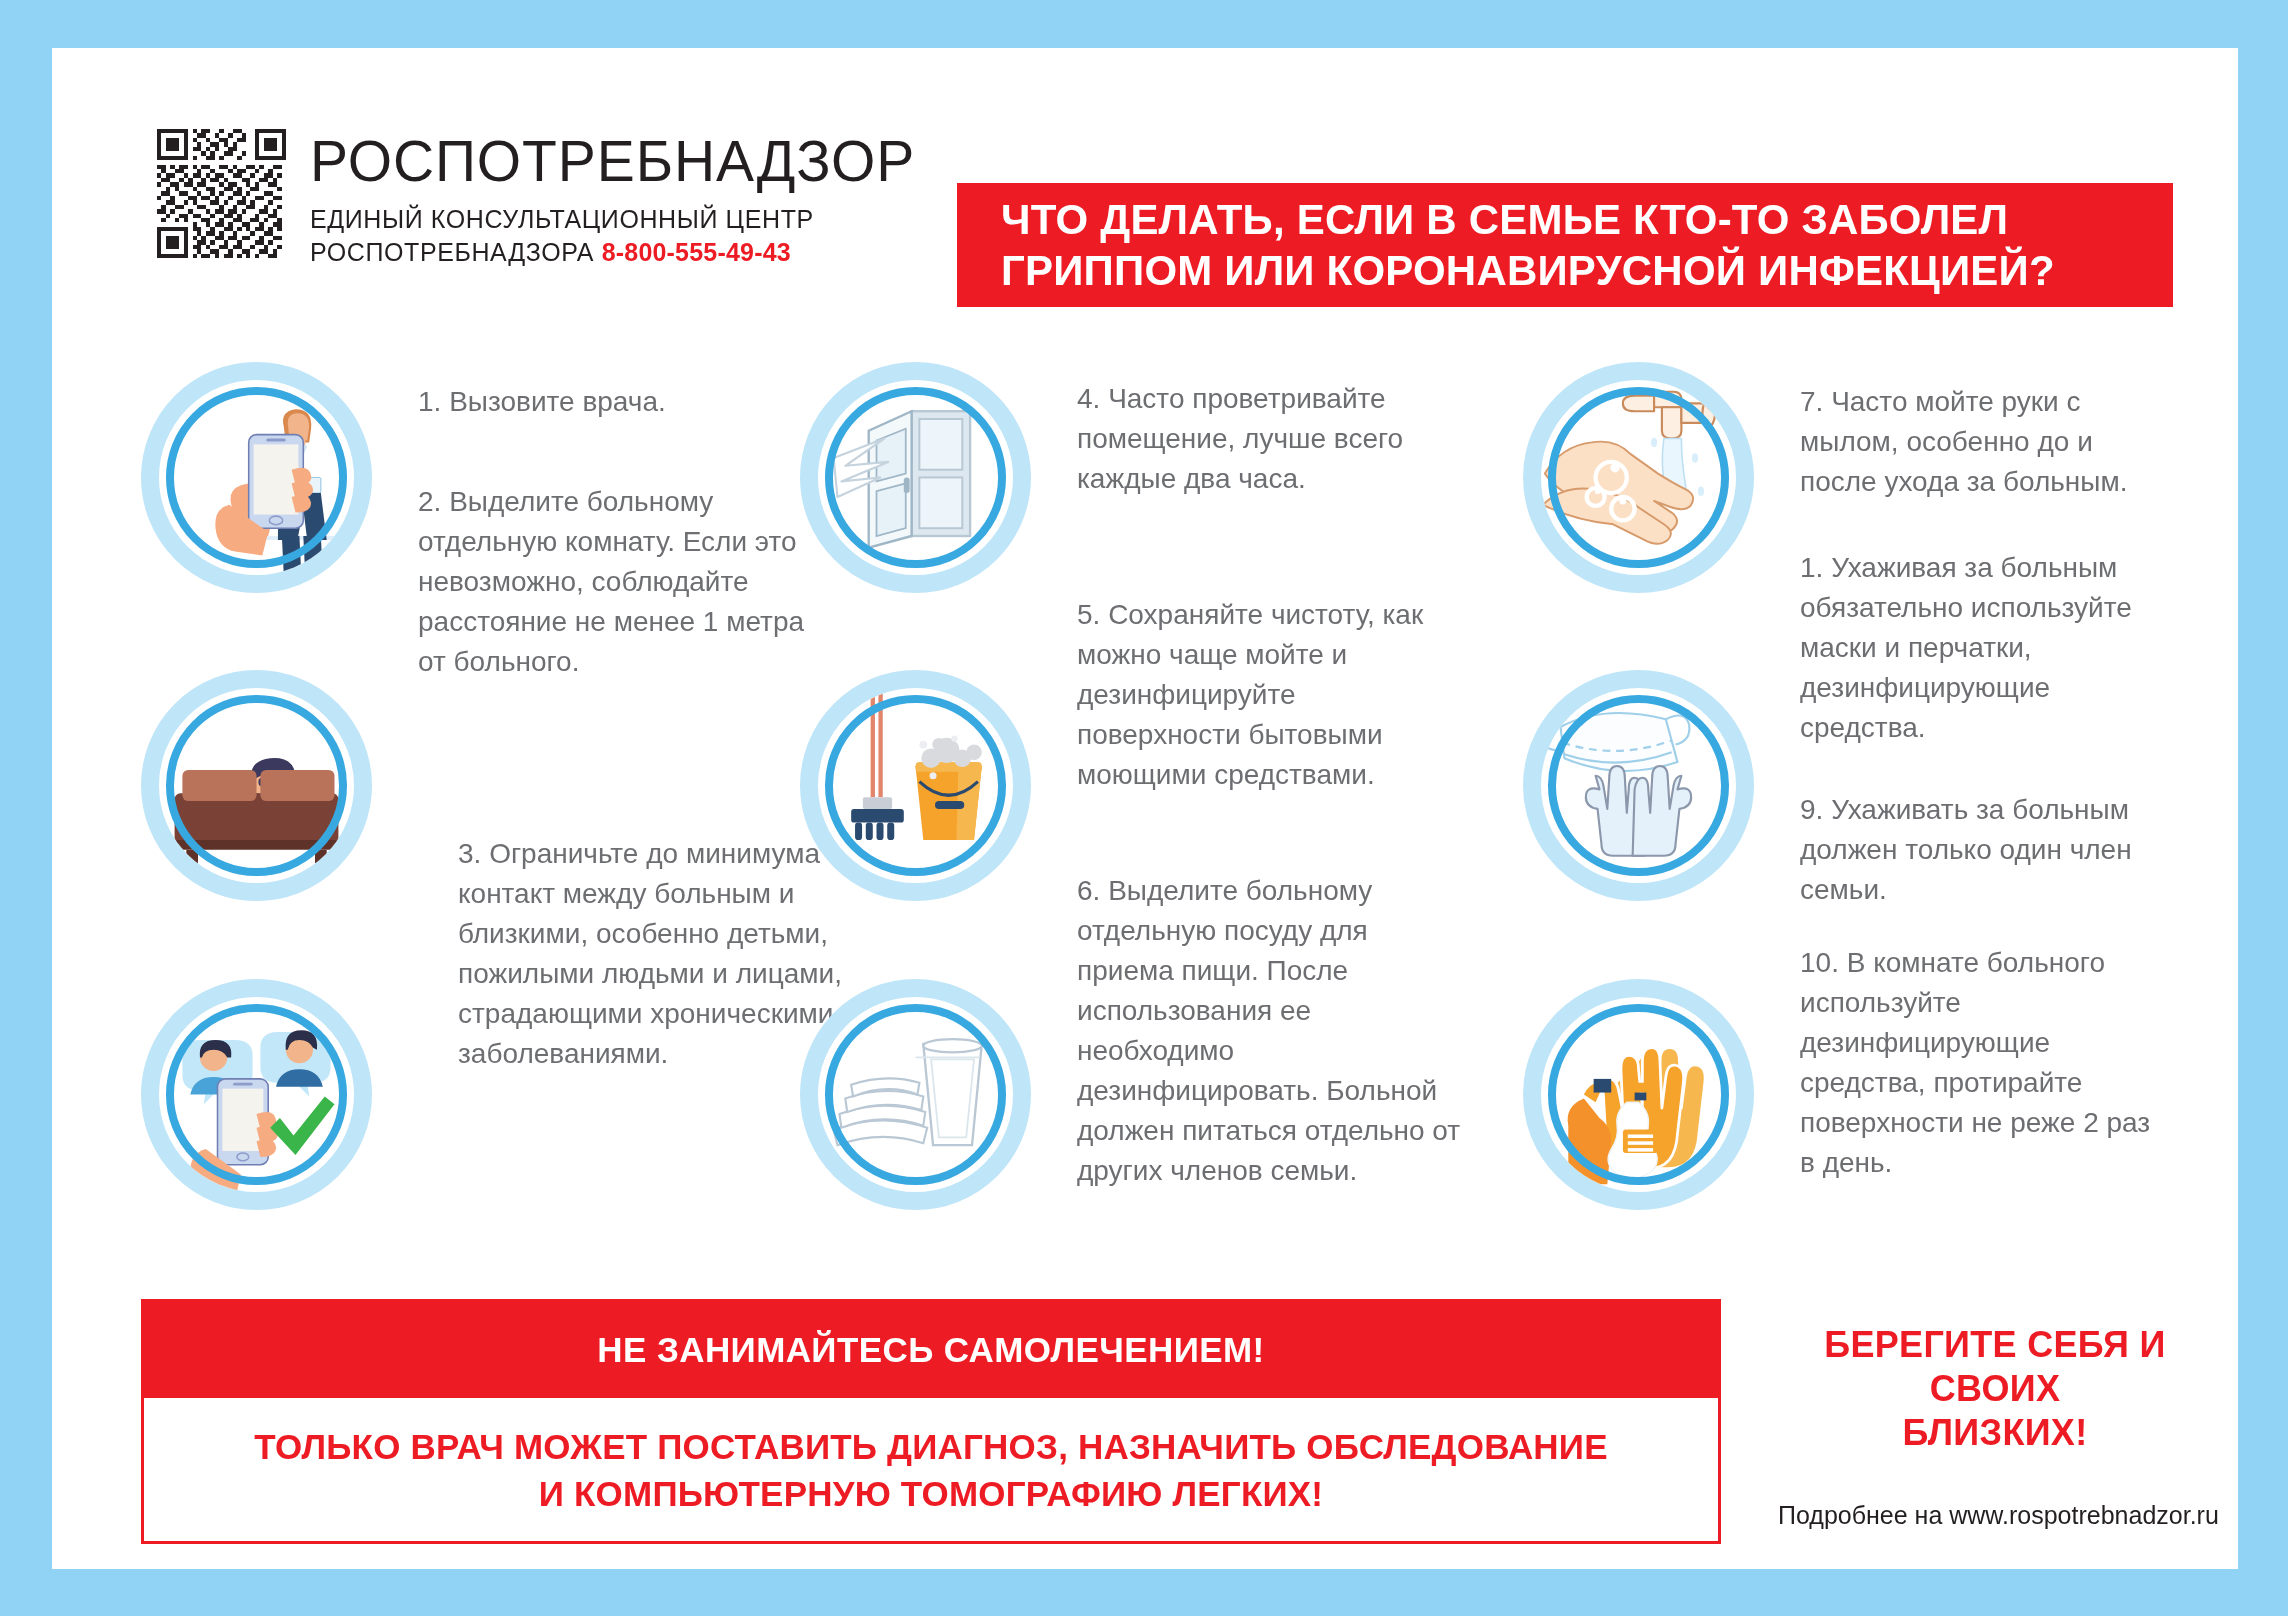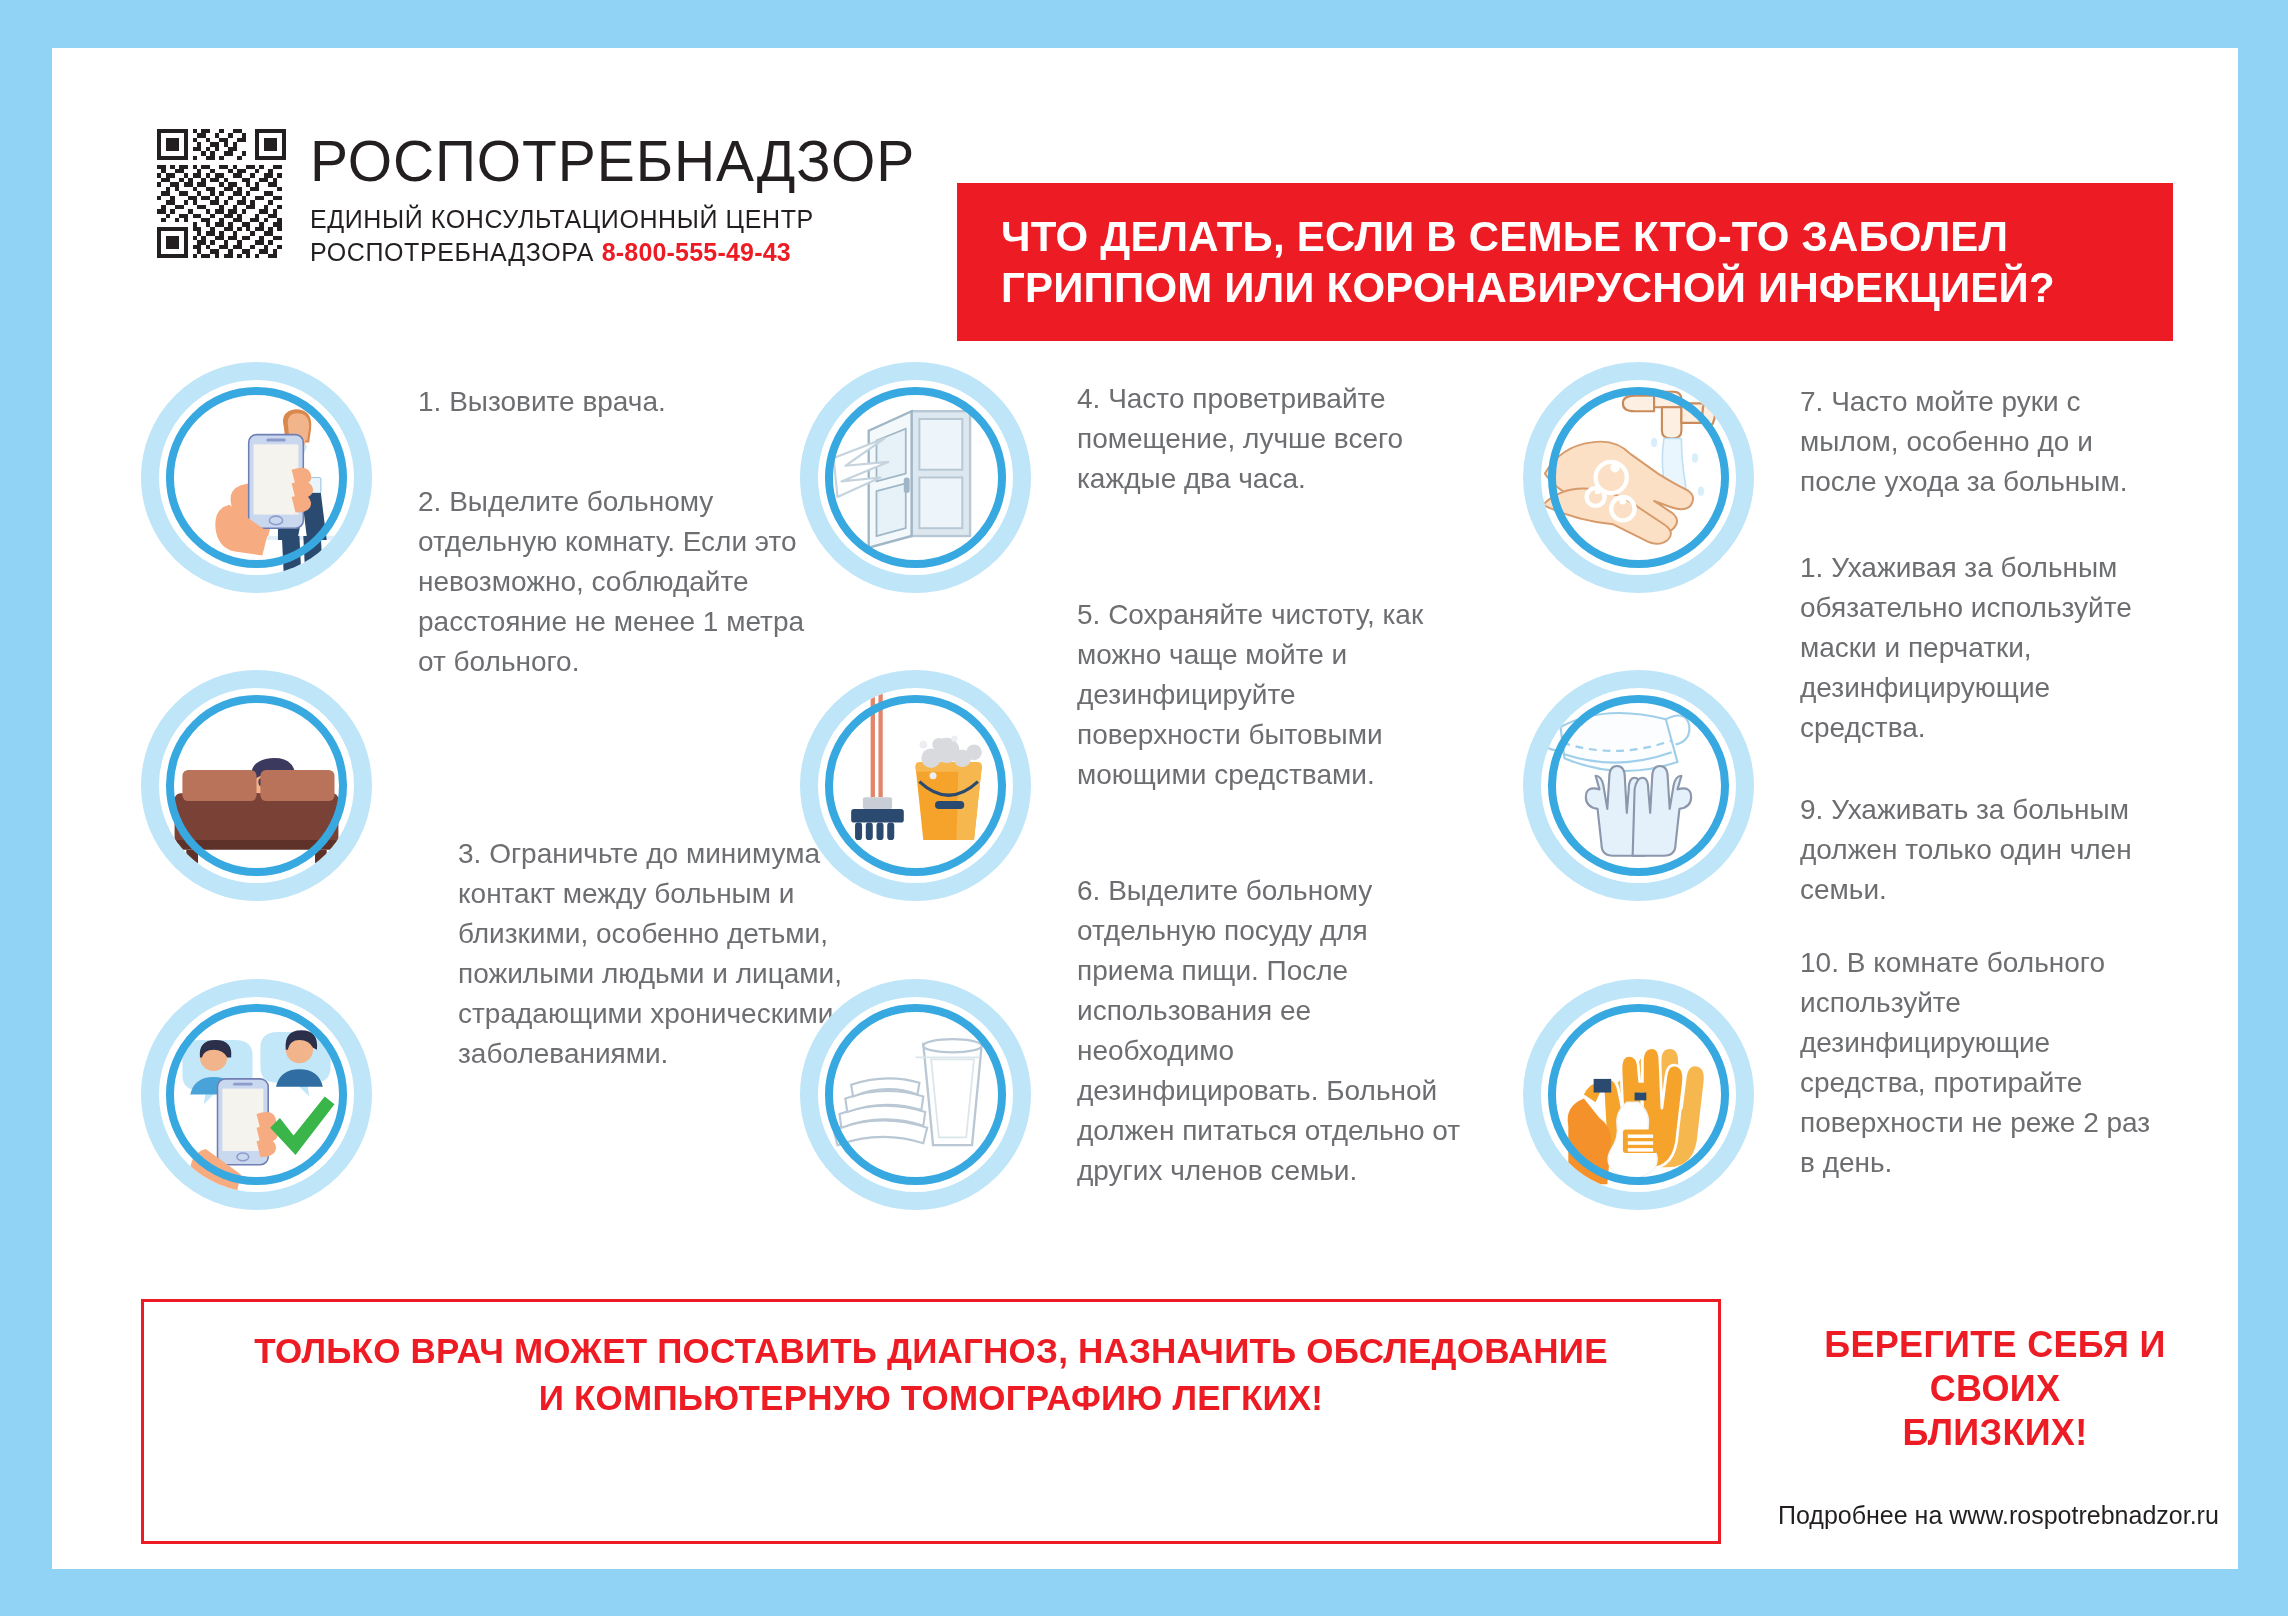--- a/index.html
+++ b/index.html
@@ -34,21 +34,21 @@
   }
   .brand-sub{
     margin-top:13px;
     font-size:25px; font-weight:400; letter-spacing:0.6px;
     color:#231f20; line-height:1.32; white-space:nowrap;
   }
   .brand-phone{ color:#ed1c24; font-weight:700; letter-spacing:0.2px; }
 
   .header-banner{
     position:absolute; left:889px; top:135px;
-    width:1216px; height:158px;
+    width:1216px; height:124px;
     background:#ed1c24;
     display:flex; flex-direction:column; justify-content:center;
     padding-left:44px; box-sizing:border-box;
   }
   .header-banner span{
     color:#ffffff; font-weight:700;
     font-size:42px; line-height:1.22;
     letter-spacing:0.2px; white-space:nowrap;
   }
 
@@ -621,20 +621,23 @@
       <div class="item-text" style="left:277px; top:20px; width:369px;">7. Часто мойте руки с мылом, особенно до и после ухода за больным.</div>
       <div class="item-text" style="left:277px; top:186px; width:369px;">1. Ухаживая за больным обязательно используйте маски и перчатки, дезинфицирующие средства.</div>
       <div class="item-text" style="left:277px; top:428px; width:369px;">9. Ухаживать за больным должен только один член семьи.</div>
       <div class="item-text" style="left:277px; top:581px; width:369px;">10. В комнате больного используйте дезинфицирующие средства, протирайте поверхности не реже 2 раз в день.</div>
     </div>
   </div>
 
   <div class="footer">
 
     <div class="warn-box">
+      <div class="warn-top">
+        <span>НЕ ЗАНИМАЙТЕСЬ САМОЛЕЧЕНИЕМ!</span>
+      </div>
       <div class="warn-bot">
         <span>ТОЛЬКО ВРАЧ МОЖЕТ ПОСТАВИТЬ ДИАГНОЗ, НАЗНАЧИТЬ ОБСЛЕДОВАНИЕ</span>
         <span>И КОМПЬЮТЕРНУЮ ТОМОГРАФИЮ ЛЕГКИХ!</span>
       </div>
     </div>
 
     <div class="closing">
       <div class="closing-title">
         <div>БЕРЕГИТЕ СЕБЯ И СВОИХ</div>
         <div>БЛИЗКИХ!</div>

